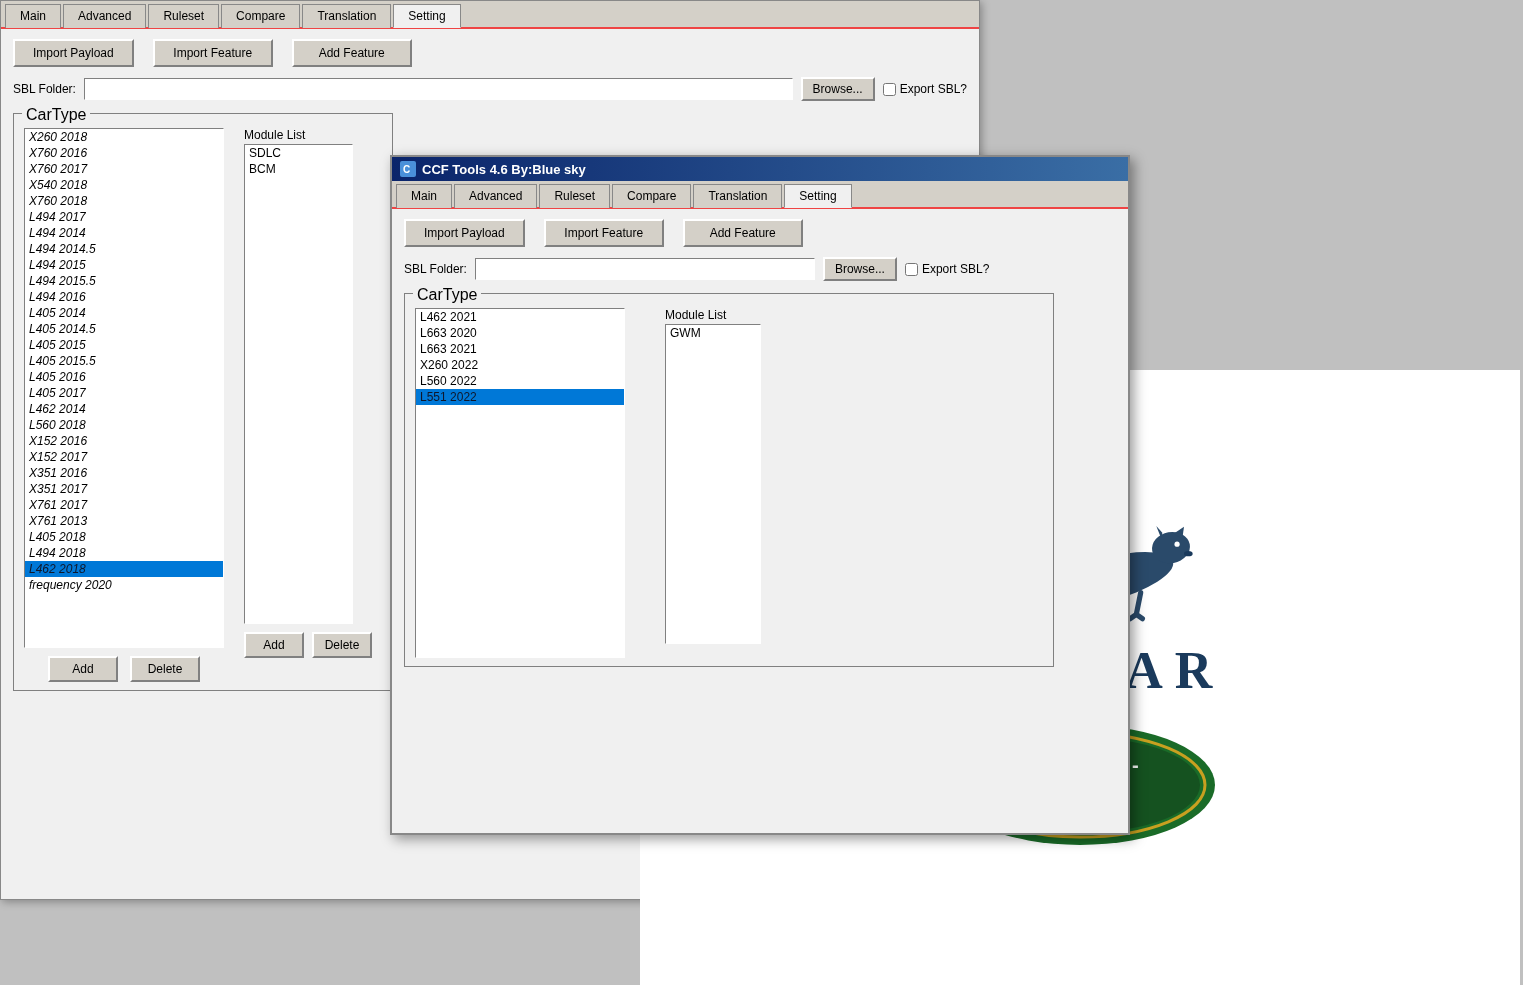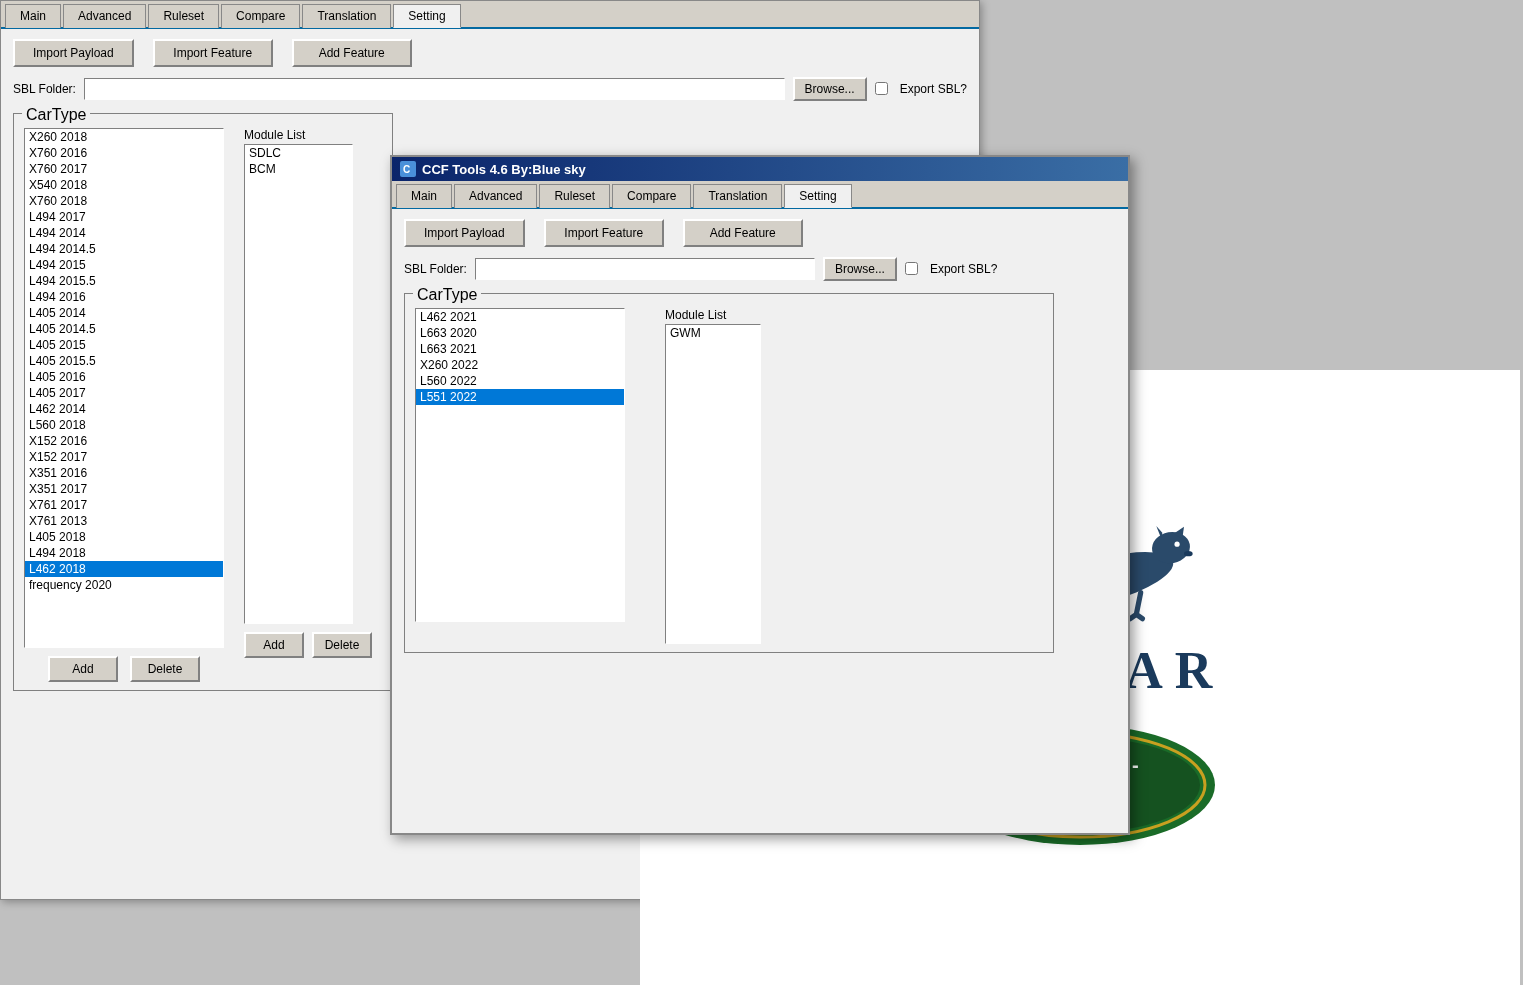--- a/index.html
+++ b/index.html
@@ -21,21 +21,21 @@
       width: 980px;
       height: 900px;
       background: #f0f0f0;
       border: 1px solid #888;
       box-shadow: 2px 2px 8px rgba(0,0,0,0.3);
     }
 
     .tab-bar {
       display: flex;
       background: #d4d0c8;
-      border-bottom: 2px solid #0369a1;
+      border-bottom: 2px solid #ef4444;
       padding: 2px 4px 0 4px;
       gap: 2px;
     }
 
     .tab {
       padding: 4px 14px;
       background: #d4d0c8;
       border: 1px solid #888;
       border-bottom: none;
       cursor: pointer;
@@ -104,22 +104,22 @@
       border-top: 2px solid #ffffff;
       border-left: 2px solid #ffffff;
       border-right: 2px solid #808080;
       border-bottom: 2px solid #808080;
       cursor: pointer;
       font-size: 12px;
     }
 
     .checkbox-row {
       display: flex;
-      align-items: flex-start;
-      gap: 12px;
+      align-items: flex-end;
+      gap: 4px;
     }
 
     .checkbox-row input[type="checkbox"] {
       width: 13px;
       height: 13px;
     }
 
     .group-box {
       border: 1px solid #808080;
       padding: 8px 10px;
@@ -158,21 +158,21 @@
     }
 
     .listbox-item {
       padding: 1px 4px;
       cursor: pointer;
       white-space: nowrap;
     }
 
     .listbox-item.selected {
       background: #0078d7;
-      color: #ffffff;
+      color: #0f172a;
     }
 
     .module-label {
       font-size: 12px;
       margin-bottom: 2px;
     }
 
     .btn-row {
       display: flex;
       gap: 8px;
@@ -289,21 +289,21 @@
       <div class="checkbox-row">
         <input type="checkbox" style="">
         <span>Export SBL?</span>
       </div>
     </div>
 
     <div class="group-box" style="width:380px;">
       <span class="group-box-title">CarType</span>
       <div class="car-module-row">
         <div class="listbox-container">
-          <div class="listbox" style="width:200px; height:520px;">
+          <div class="listbox" style="width:200px; height:520px;font-style:italic;">
             <div class="listbox-item">X260 2018</div>
             <div class="listbox-item">X760 2016</div>
             <div class="listbox-item">X760 2017</div>
             <div class="listbox-item">X540 2018</div>
             <div class="listbox-item">X760 2018</div>
             <div class="listbox-item">L494 2017</div>
             <div class="listbox-item">L494 2014</div>
             <div class="listbox-item">L494 2014.5</div>
             <div class="listbox-item">L494 2015</div>
             <div class="listbox-item">L494 2015.5</div>
@@ -433,21 +433,21 @@
       <div class="checkbox-row">
         <input type="checkbox" style="">
         <span>Export SBL?</span>
       </div>
     </div>
 
     <div class="group-box" style="width:650px;">
       <span class="group-box-title">CarType</span>
       <div class="car-module-row">
         <div class="listbox-container">
-          <div class="listbox" style="width:210px; height:314px;">
+          <div class="listbox" style="width:210px; height:350px;">
             <div class="listbox-item">L462 2021</div>
             <div class="listbox-item">L663 2020</div>
             <div class="listbox-item">L663 2021</div>
             <div class="listbox-item">X260 2022</div>
             <div class="listbox-item">L560 2022</div>
             <div class="listbox-item selected">L551 2022</div>
           </div>
         </div>
 
         <div class="listbox-container" style="margin-left: 20px;">

